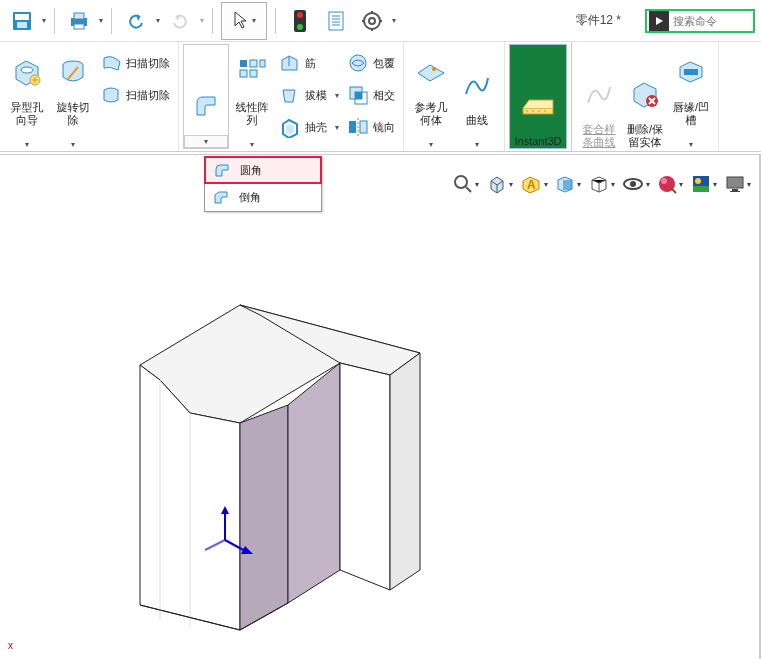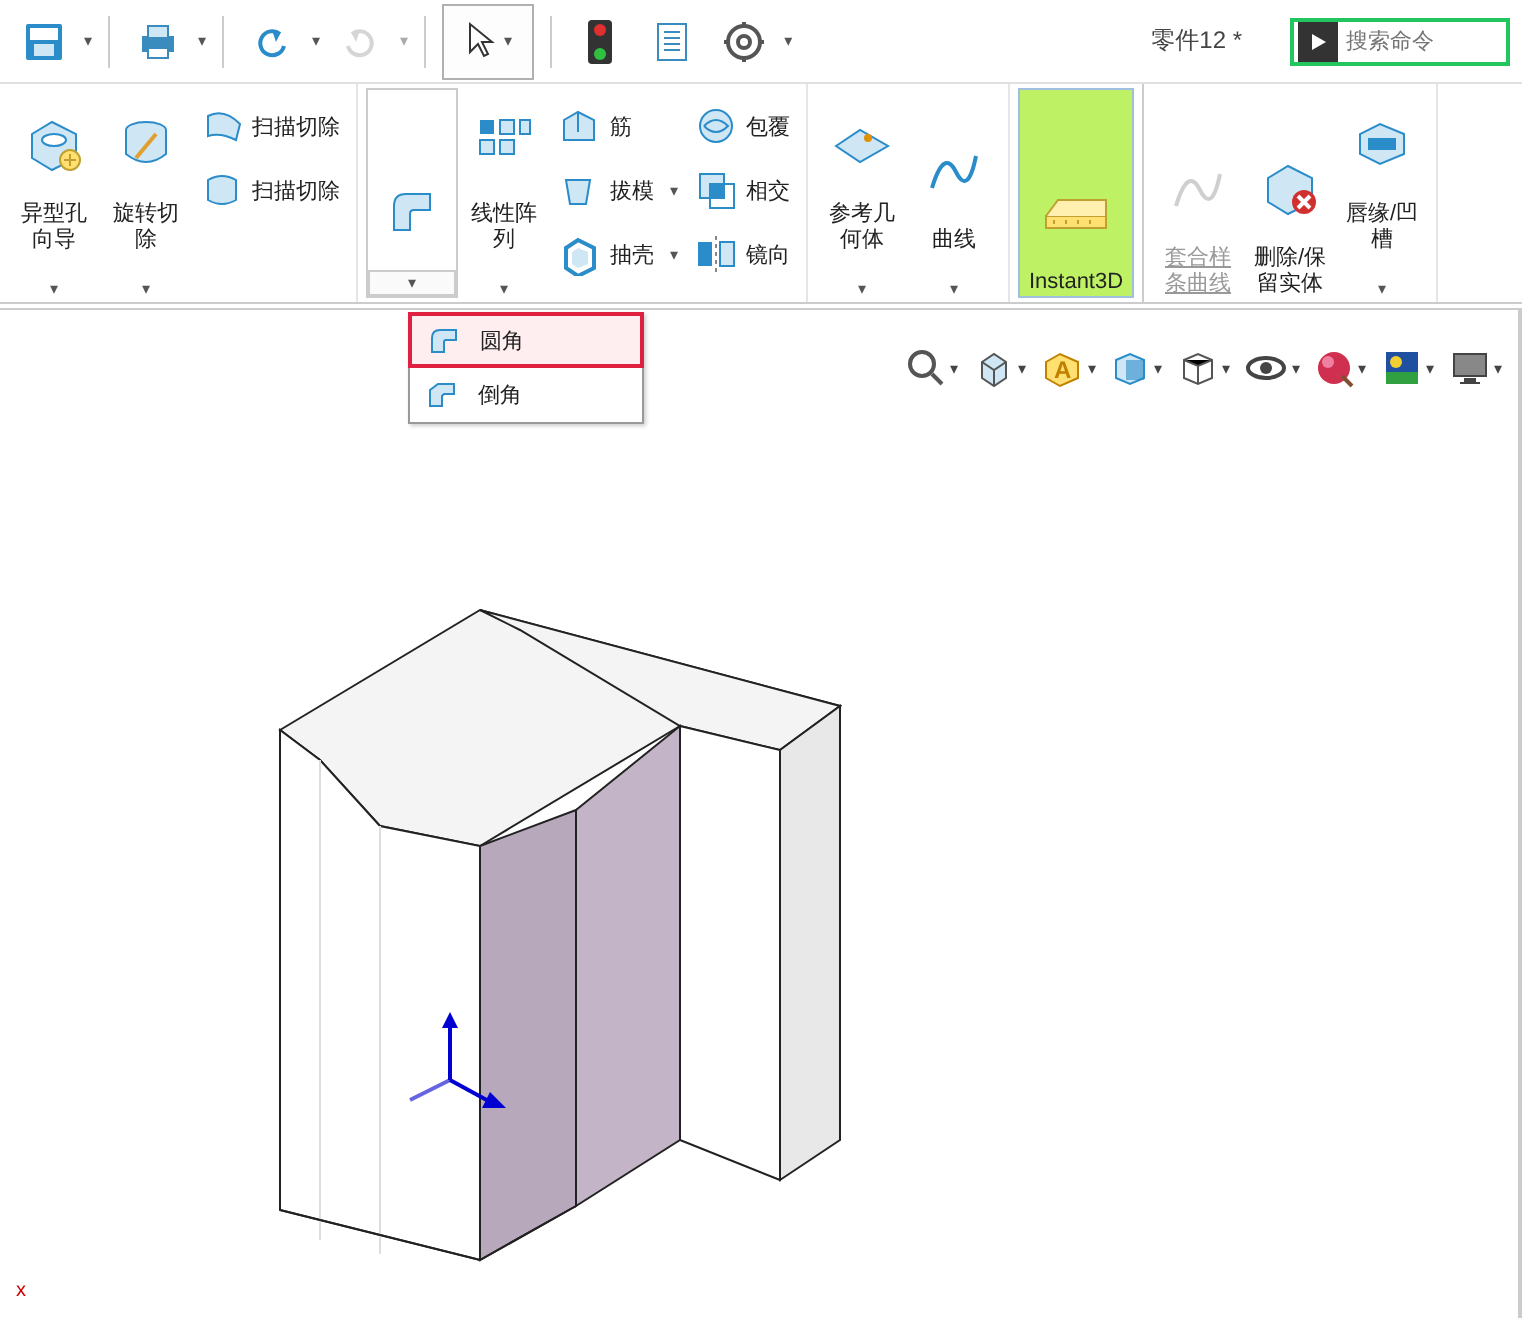--- a/index.html
+++ b/index.html
@@ -21,21 +21,21 @@
   .pane { border-right: 1px solid #e5e5e5; padding: 2px 4px; display: flex; }
   .rb-big { width: 46px; display: flex; flex-direction: column; align-items: center; justify-content: flex-end; padding-top: 4px; gap: 13px; }
   .rb-big .icon32 { height: 32px; display:flex; align-items:center; justify-content:center; }
   .rb-big .lbl { font-size: 11px; line-height: 13px; text-align: center; color: #222; white-space: pre-line; }
   .rb-big.disabled .lbl { color: #999; text-decoration: underline; }
   .rb-col { display: flex; flex-direction: column; gap: 2px; padding-top: 4px; }
   .rb-row { display: flex; align-items: center; gap: 4px; height: 30px; padding: 0 4px; }
   .rb-row .lbl { font-size: 11px; color: #222; }
   .rb-split { position: relative; }
   .rb-split .ddstrip { position:absolute; bottom:0; left:0; right:0; height:13px; border:1px solid #ccc; font-size:8px; display:flex;align-items:center;justify-content:center;color:#555; background:#fafafa; }
-  .rb-big.i3d { background:#bef264; border:1px solid #a0c0e0; width:58px; }
+  .rb-big.i3d { background:#15803d; border:1px solid #a0c0e0; width:58px; }
   
   
   .dropdown { position: absolute; left: 204px; top: 156px; width: 118px; border: 1px solid #999; background: #fff; box-shadow: 1px 1px 2px rgba(0,0,0,.2); z-index: 20; }
   .dropdown .item { display:flex; align-items:center; gap:8px; height:28px; padding:0 6px; }
   .dropdown .item.sel { background:#fff; border:2px solid #e02040; margin:-1px; position:relative; z-index:1; background:#ffeef0; }
   .dropdown .item .mlbl { font-size:11px; color:#222; }
   
   
   .viewport { position: absolute; left:0; right:0; top:154px; bottom:0; background:#fff; border-top:1px solid #ccc; border-right:2px solid #ccc; }
   .display-toolbar { position:absolute; top:16px; right:6px; display:flex; gap:4px; align-items:center; }

